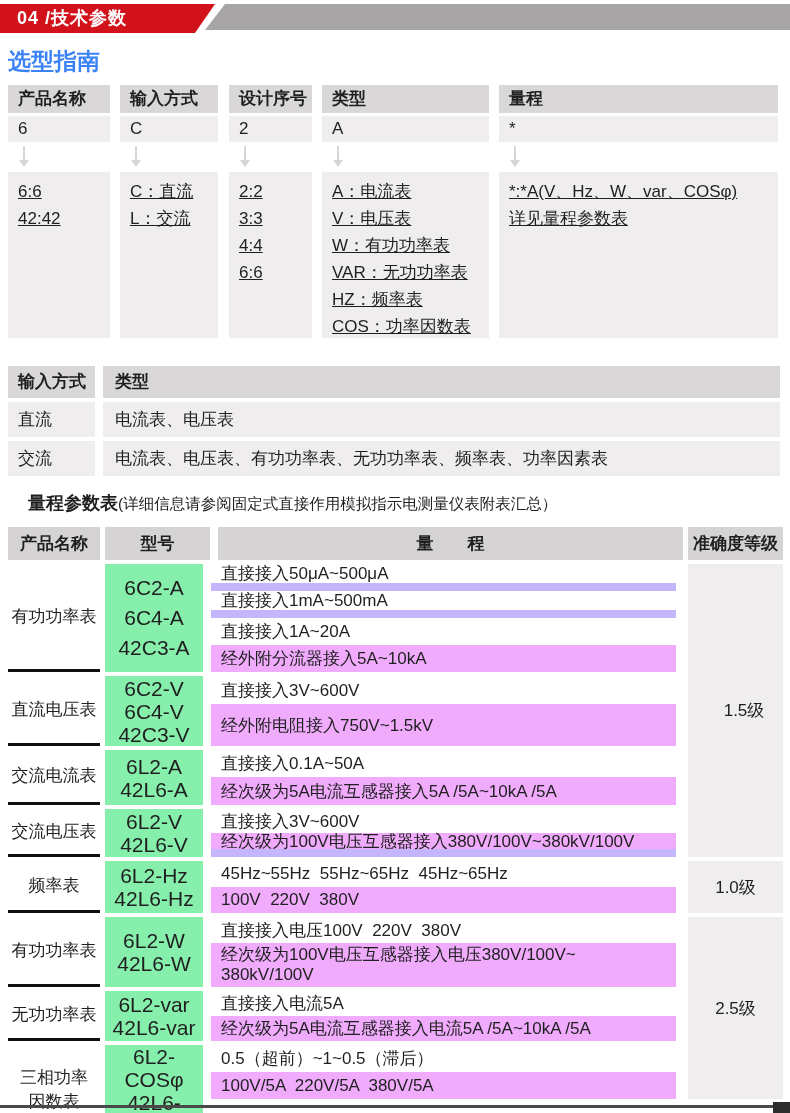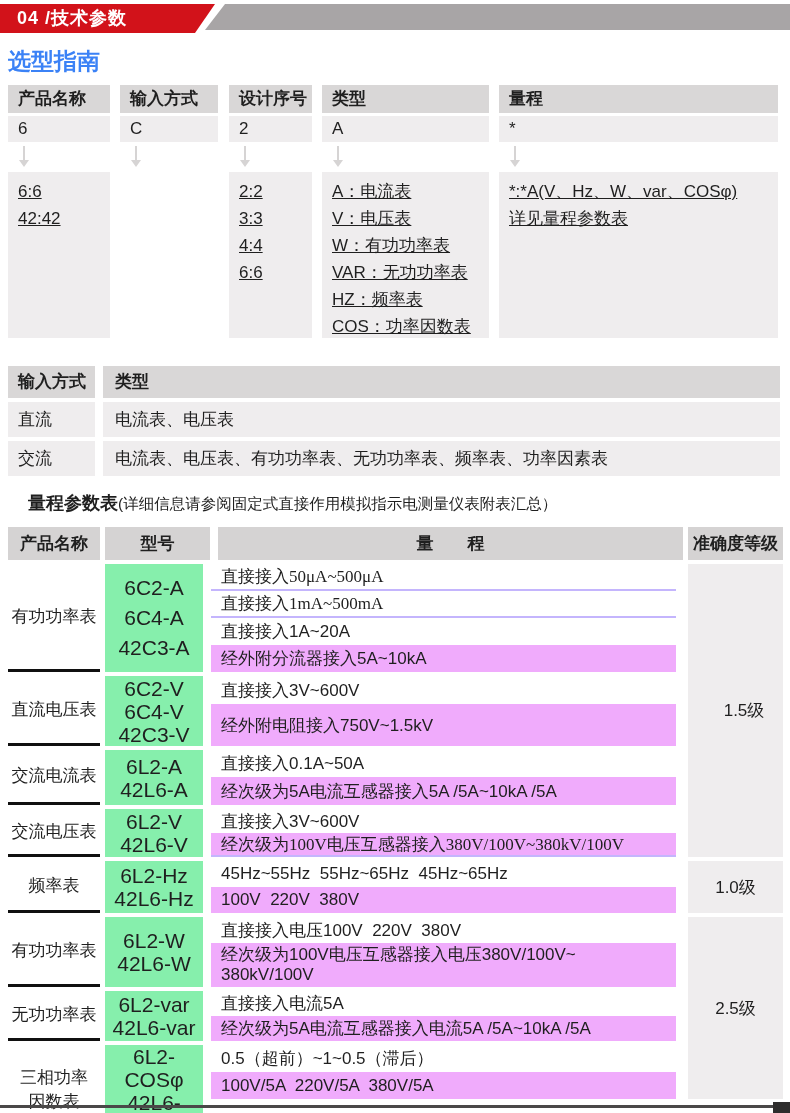--- a/index.html
+++ b/index.html
@@ -61,21 +61,21 @@
   .pcell { width:92px; margin-right:5px; background:#fff; border-bottom:3px solid #101010;
     display:flex; align-items:center; justify-content:center; text-align:center;
     font-size:17px; white-space:pre-wrap; line-height:24px; }
   .mcell { width:98px; margin-right:8px; background:#86efac;
     display:flex; align-items:center; justify-content:center; text-align:center;
     font-size:21px; white-space:pre-wrap; line-height:23px; }
   .mcell.lh-lg { line-height:30px; }
   .ranges { width:465px; display:flex; flex-direction:column; }
   .r { display:flex; align-items:center; padding-left:10px; font-size:17px; background:#fff; white-space:pre-wrap; }
   .r.gray { background:#f0abfc; }
-  .r.sep  { border-bottom:2px solid #c4b5fd;font-family:Liberation Serif, serif; }
+  .r.sep  { border-bottom:8px solid #c4b5fd; }
   .r.two  { line-height:20px; }
   .h24{height:24px}.h25{height:25px}.h26{height:26px}.h27{height:27px}.h28{height:28px}.h42{height:42px}.h44{height:44px}
 
   .acc-col { position:absolute; left:680px; top:0; width:95px; }
   .acc { background:#efedee; display:flex; align-items:center; justify-content:center; font-size:17px; }
   .acc1 { height:293px; margin-bottom:4px;padding-left:17px; }
   .acc2 { height:52px;  margin-bottom:4px; }
   .acc3 { height:182px; }
 
   
@@ -104,20 +104,22 @@
       <div class="gnotes">6:6
 42:42</div>
     </div>
     <div class="gcol gc2">
       <div class="ghead">输入方式</div>
       <div class="gval">C</div>
       <div class="garrow">
           <div class="stem"></div>
           <div class="head"></div>
         </div>
+      <div class="gnotes">C：直流
+L：交流</div>
     </div>
     <div class="gcol gc3">
       <div class="ghead">设计序号</div>
       <div class="gval">2</div>
       <div class="garrow">
           <div class="stem"></div>
           <div class="head"></div>
         </div>
       <div class="gnotes">2:2
 3:3

